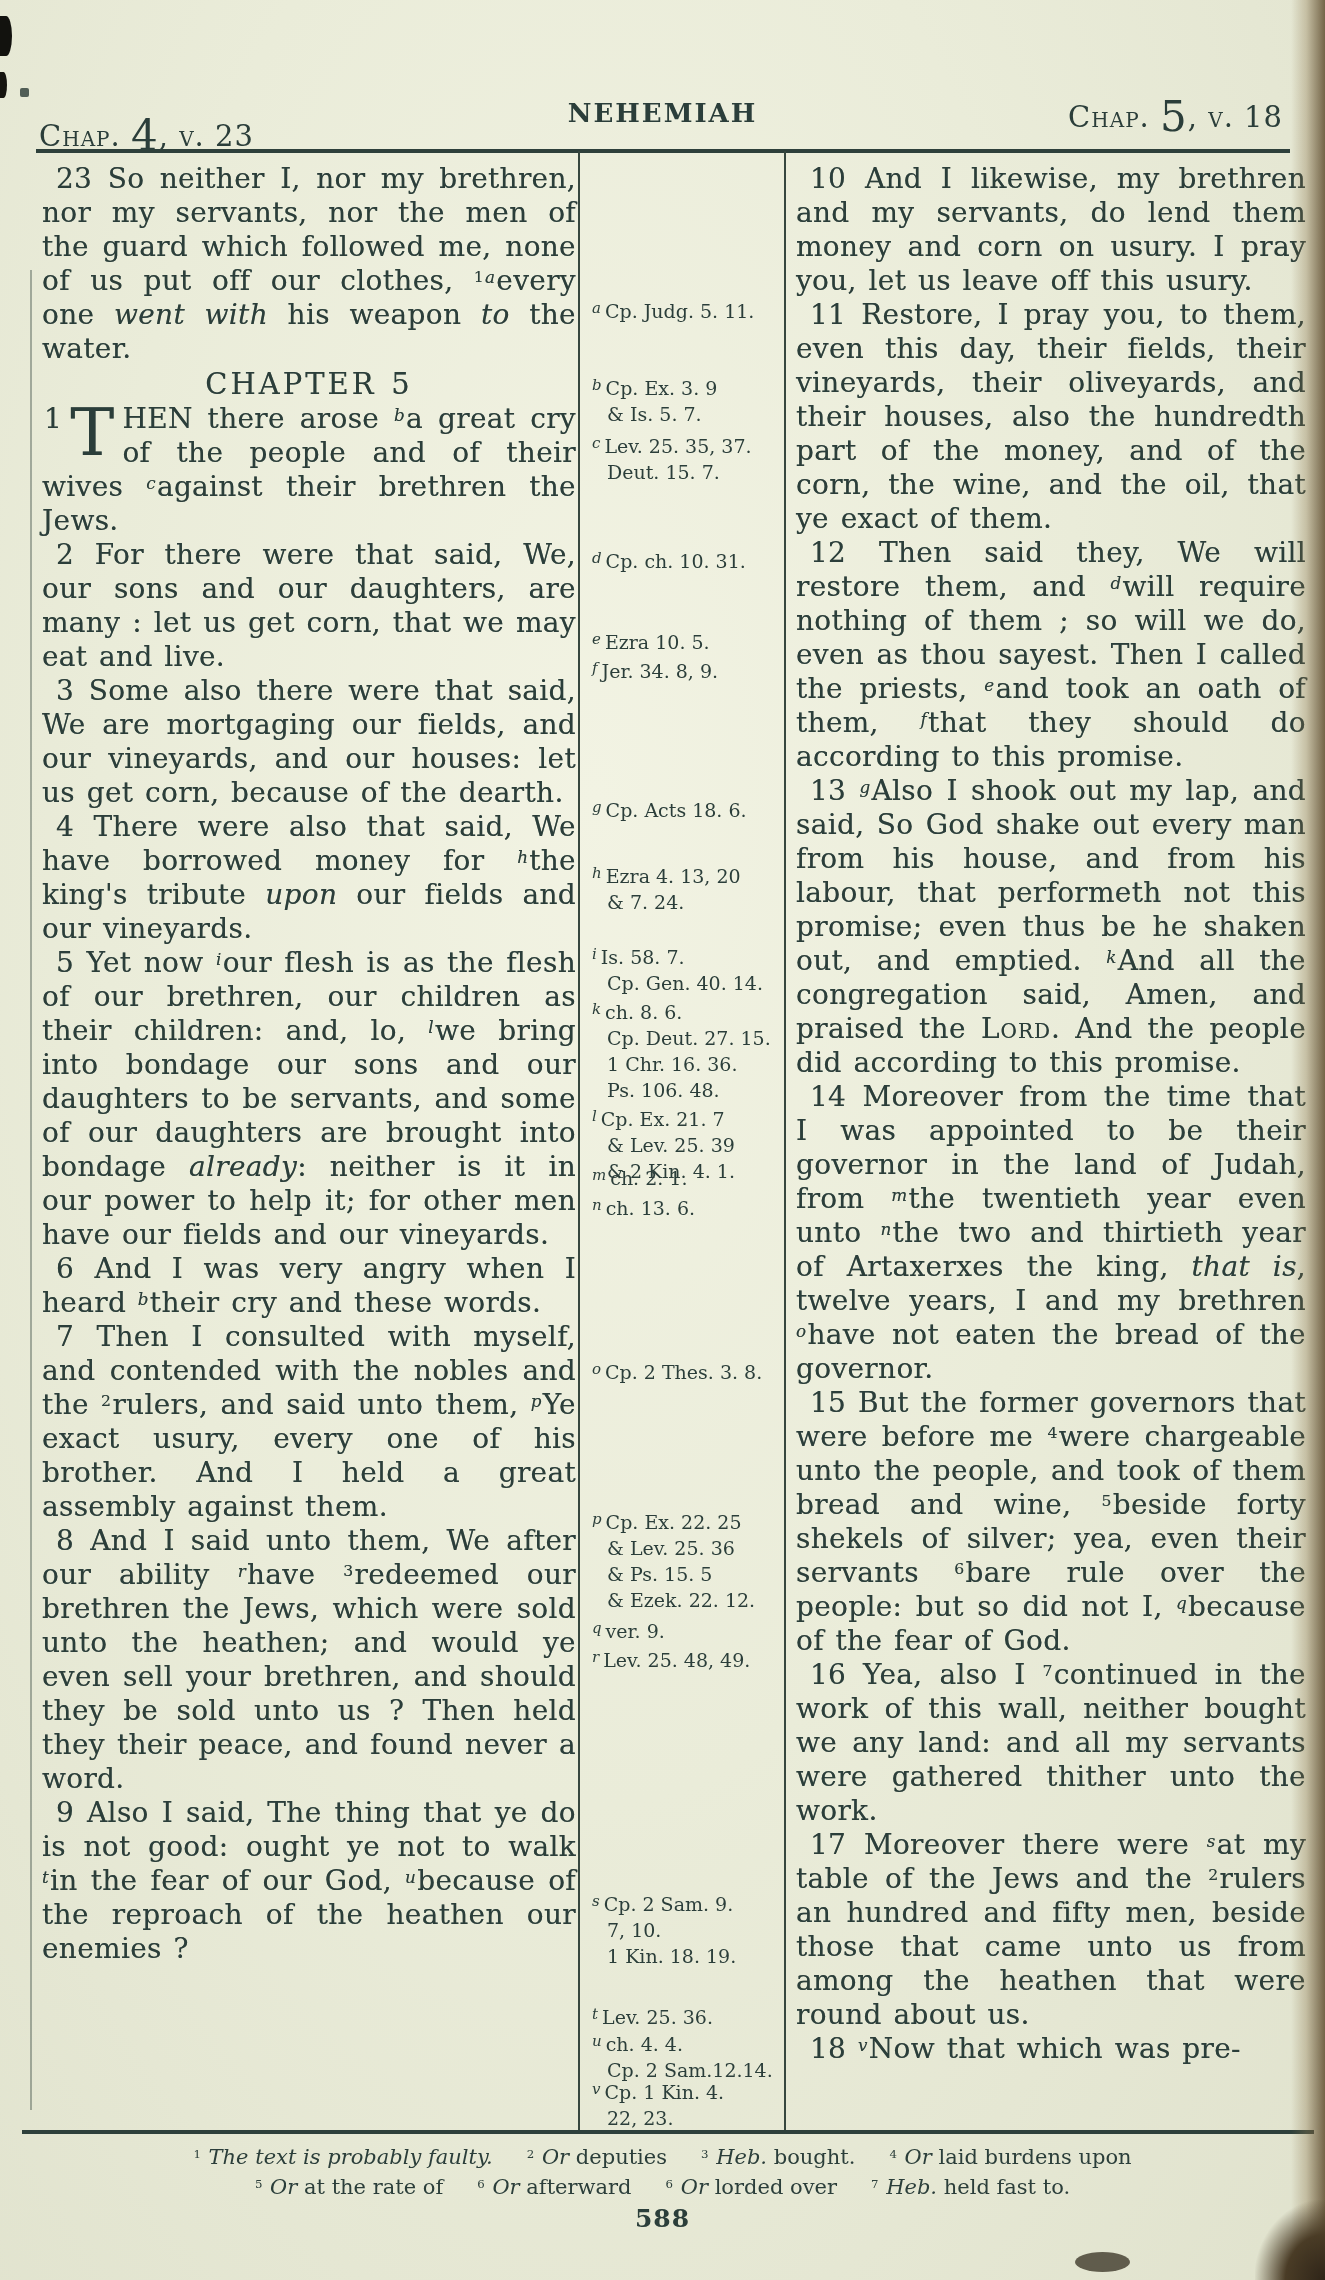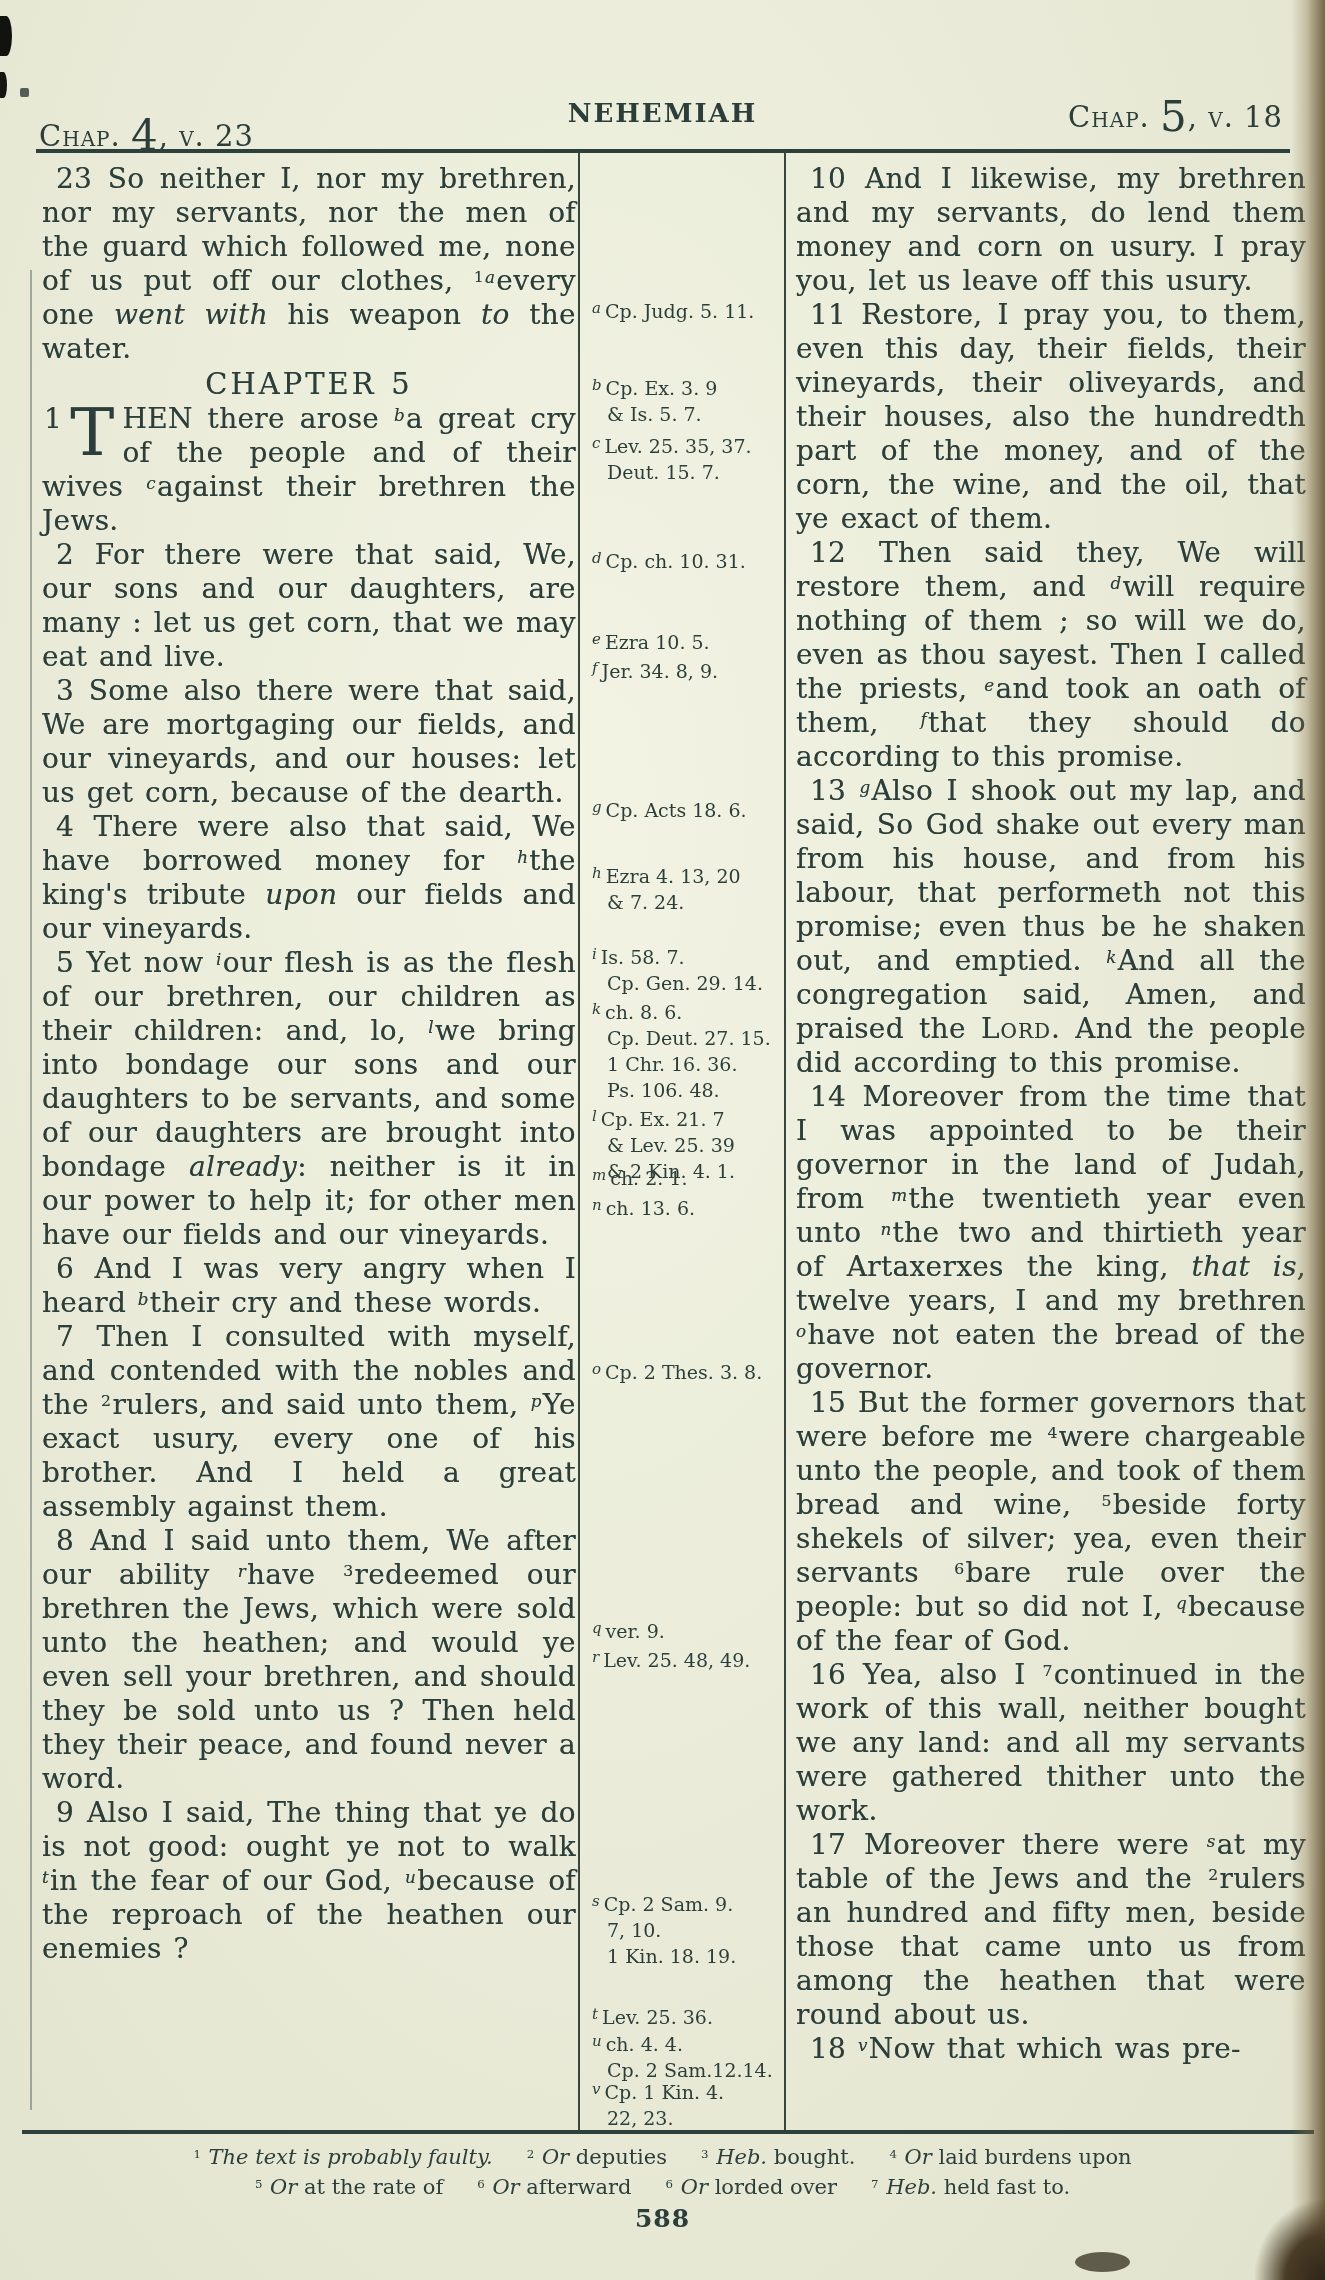--- a/index.html
+++ b/index.html
@@ -86,31 +86,35 @@
 &amp; Is. 5. 7.</span></div>
       <div class="ref-entry" style="top: 270px;"><span class="ref-letter">c</span><span>Lev. 25. 35, 37.
 Deut. 15. 7.</span></div>
       <div class="ref-entry" style="top: 385px;"><span class="ref-letter">d</span><span>Cp. ch. 10. 31.</span></div>
       <div class="ref-entry" style="top: 466px;"><span class="ref-letter">e</span><span>Ezra 10. 5.</span></div>
       <div class="ref-entry" style="top: 495px;"><span class="ref-letter">f</span><span>Jer. 34. 8, 9.</span></div>
       <div class="ref-entry" style="top: 634px;"><span class="ref-letter">g</span><span>Cp. Acts 18. 6.</span></div>
       <div class="ref-entry" style="top: 700px;"><span class="ref-letter">h</span><span>Ezra 4. 13, 20
 &amp; 7. 24.</span></div>
       <div class="ref-entry" style="top: 781px;"><span class="ref-letter">i</span><span>Is. 58. 7.
-Cp. Gen. 29. 14.</span></div>
+Cp. Gen. 40. 14.</span></div>
       <div class="ref-entry" style="top: 836px;"><span class="ref-letter">k</span><span>ch. 8. 6.
 Cp. Deut. 27. 15.
 1 Chr. 16. 36.
 Ps. 106. 48.</span></div>
       <div class="ref-entry" style="top: 943px;"><span class="ref-letter">l</span><span>Cp. Ex. 21. 7
 &amp; Lev. 25. 39
 &amp; 2 Kin. 4. 1.</span></div>
       <div class="ref-entry" style="top: 1002px;"><span class="ref-letter">m</span><span>ch. 2. 1.</span></div>
       <div class="ref-entry" style="top: 1032px;"><span class="ref-letter">n</span><span>ch. 13. 6.</span></div>
       <div class="ref-entry" style="top: 1196px;"><span class="ref-letter">o</span><span>Cp. 2 Thes. 3. 8.</span></div>
+      <div class="ref-entry" style="top: 1346px;"><span class="ref-letter">p</span><span>Cp. Ex. 22. 25
+&amp; Lev. 25. 36
+&amp; Ps. 15. 5
+&amp; Ezek. 22. 12.</span></div>
       <div class="ref-entry" style="top: 1455px;"><span class="ref-letter">q</span><span>ver. 9.</span></div>
       <div class="ref-entry" style="top: 1484px;"><span class="ref-letter">r</span><span>Lev. 25. 48, 49.</span></div>
       <div class="ref-entry" style="top: 1728px;"><span class="ref-letter">s</span><span>Cp. 2 Sam. 9.
 7, 10.
 1 Kin. 18. 19.</span></div>
       <div class="ref-entry" style="top: 1841px;"><span class="ref-letter">t</span><span>Lev. 25. 36.</span></div>
       <div class="ref-entry" style="top: 1868px;"><span class="ref-letter">u</span><span>ch. 4. 4.
 Cp. 2 Sam.12.14.</span></div>
       <div class="ref-entry" style="top: 1916px;"><span class="ref-letter">v</span><span>Cp. 1 Kin. 4.
 22, 23.</span></div>

